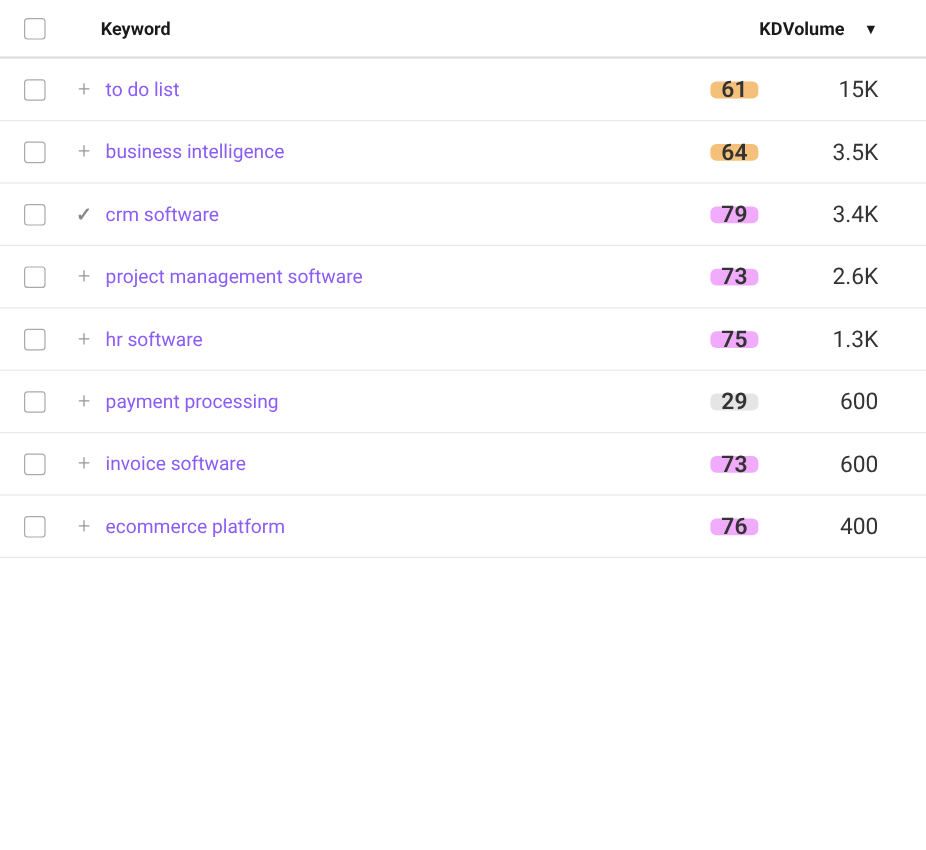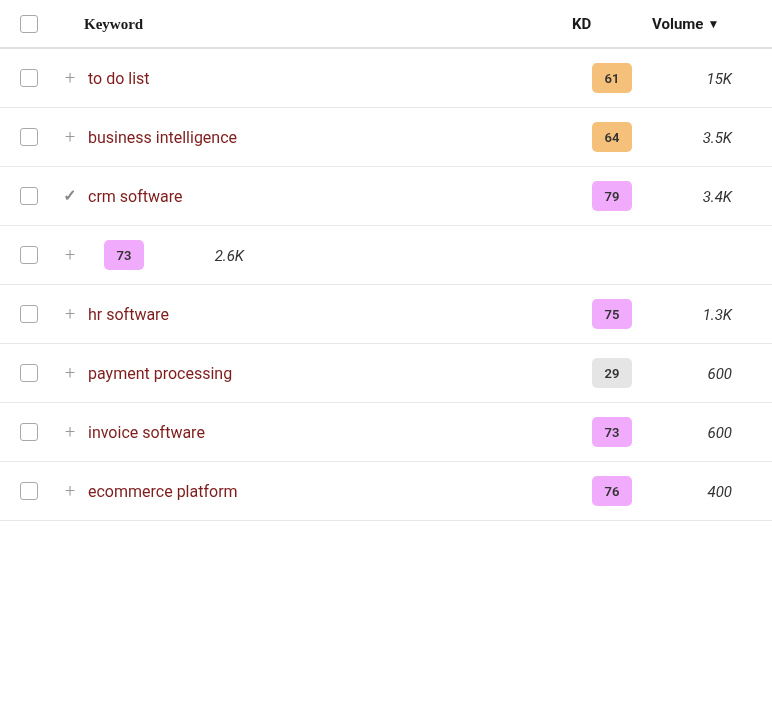--- a/index.html
+++ b/index.html
@@ -32,47 +32,46 @@
       flex-shrink: 0;
     }
 
     .header-add-col {
       width: 28px;
       flex-shrink: 0;
     }
 
     .header-keyword-col {
       flex: 1;
-      font-family: Liberation Serif, serif;
     }
 
     .header-kd-col {
       width: 80px;
-      text-align: left;
+      text-align: right;
       flex-shrink: 0;
     }
 
     .header-volume-col {
       width: 100px;
       text-align: right;
       flex-shrink: 0;
       padding-right: 20px;
     }
 
     .header-label {
       font-size: 15px;
       font-weight: 700;
       color: #1a1a1a;
     }
 
     .volume-header {
       display: flex;
       align-items: center;
-      justify-content: flex-start;
-      gap: 4px;
+      justify-content: center;
+      gap: 16px;
     }
 
     .sort-arrow {
       font-size: 12px;
       color: #1a1a1a;
     }
 
     .table-row {
       display: flex;
       align-items: center;
@@ -135,54 +134,53 @@
 
     .check-icon {
       font-size: 16px;
       color: #888;
       cursor: pointer;
       line-height: 1;
       font-weight: 600;
     }
 
     .keyword-link {
-      color: #7f1d1d;
+      color: #8b5cf6;
       font-size: 16px;
       text-decoration: none;
       cursor: pointer;
     }
 
     .kd-badge {
       display: inline-flex;
       align-items: center;
       justify-content: center;
       width: 40px;
-      height: 30px;
+      height: 14px;
       border-radius: 5px;
-      font-size: 13px;
+      font-size: 19px;
       font-weight: 600;
       color: #333;
     }
 
     .kd-orange-light {
       background-color: #f5c07a;
     }
 
     .kd-orange-medium {
       background-color: #f0abfc;
     }
 
     .kd-green-light {
       background-color: #e5e5e5;
     }
 
     .volume-value {
-      font-size: 15px;
+      font-size: 19px;
       color: #333;
-      font-style: italic;
     }
   </style>
 </head>
 <body>
 
 <div class="table-container">
 
   <div class="table-header">
     <div class="header-checkbox-col">
       <div class="checkbox"></div>
@@ -254,20 +252,23 @@
         <span class="volume-value">3.4K</span>
       </div>
     </div>
       <div class="table-row">
       <div class="checkbox-col">
         <div class="checkbox"></div>
       </div>
       <div class="action-col">
         <span class="plus-icon">+</span>
       </div>
+      <div class="keyword-col">
+        <a class="keyword-link">project management software</a>
+      </div>
       <div class="kd-col">
         <span class="kd-badge kd-orange-medium">73</span>
       </div>
       <div class="volume-col">
         <span class="volume-value">2.6K</span>
       </div>
     </div>
       <div class="table-row">
       <div class="checkbox-col">
         <div class="checkbox"></div>

